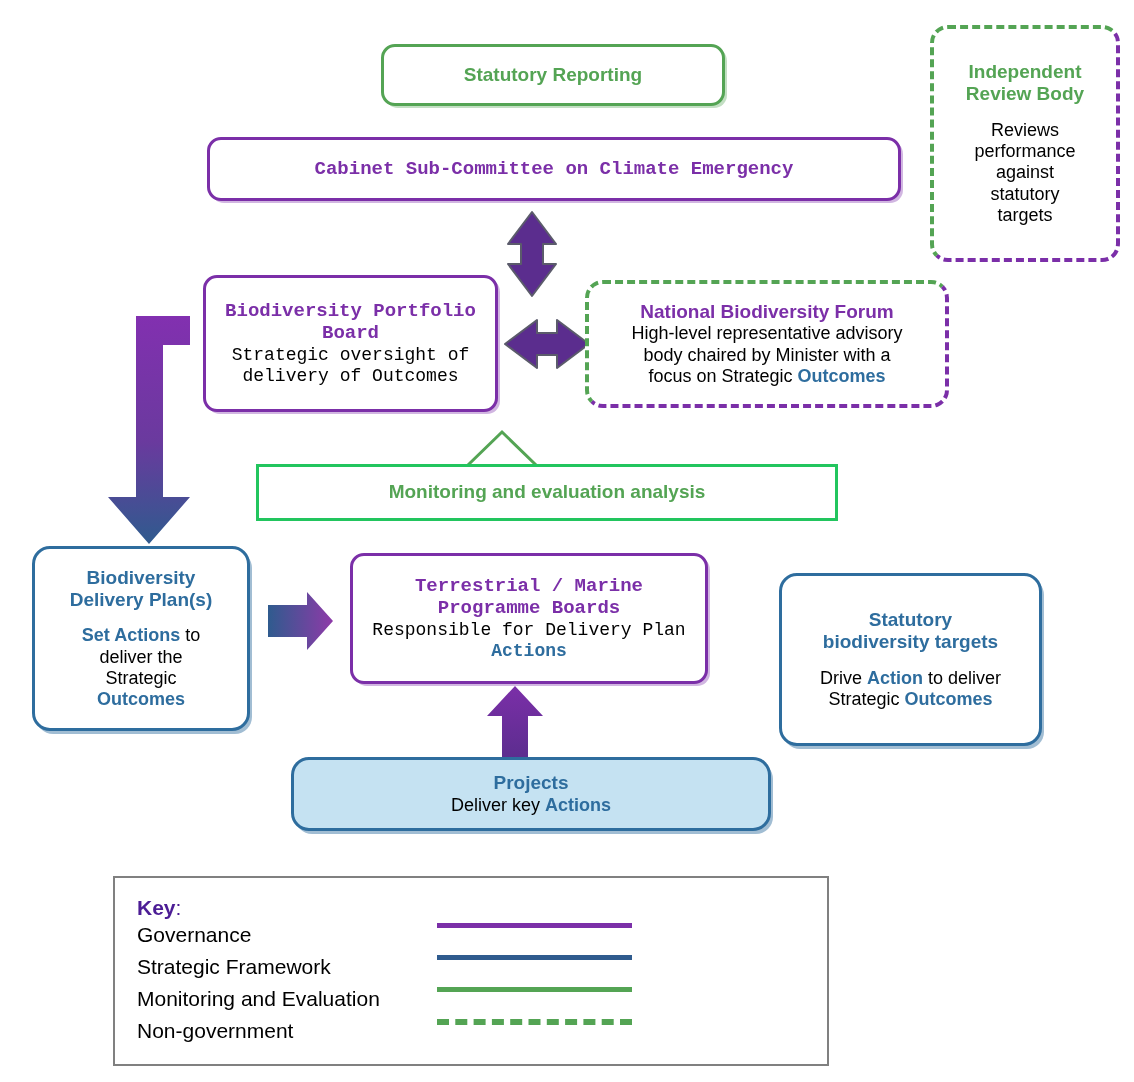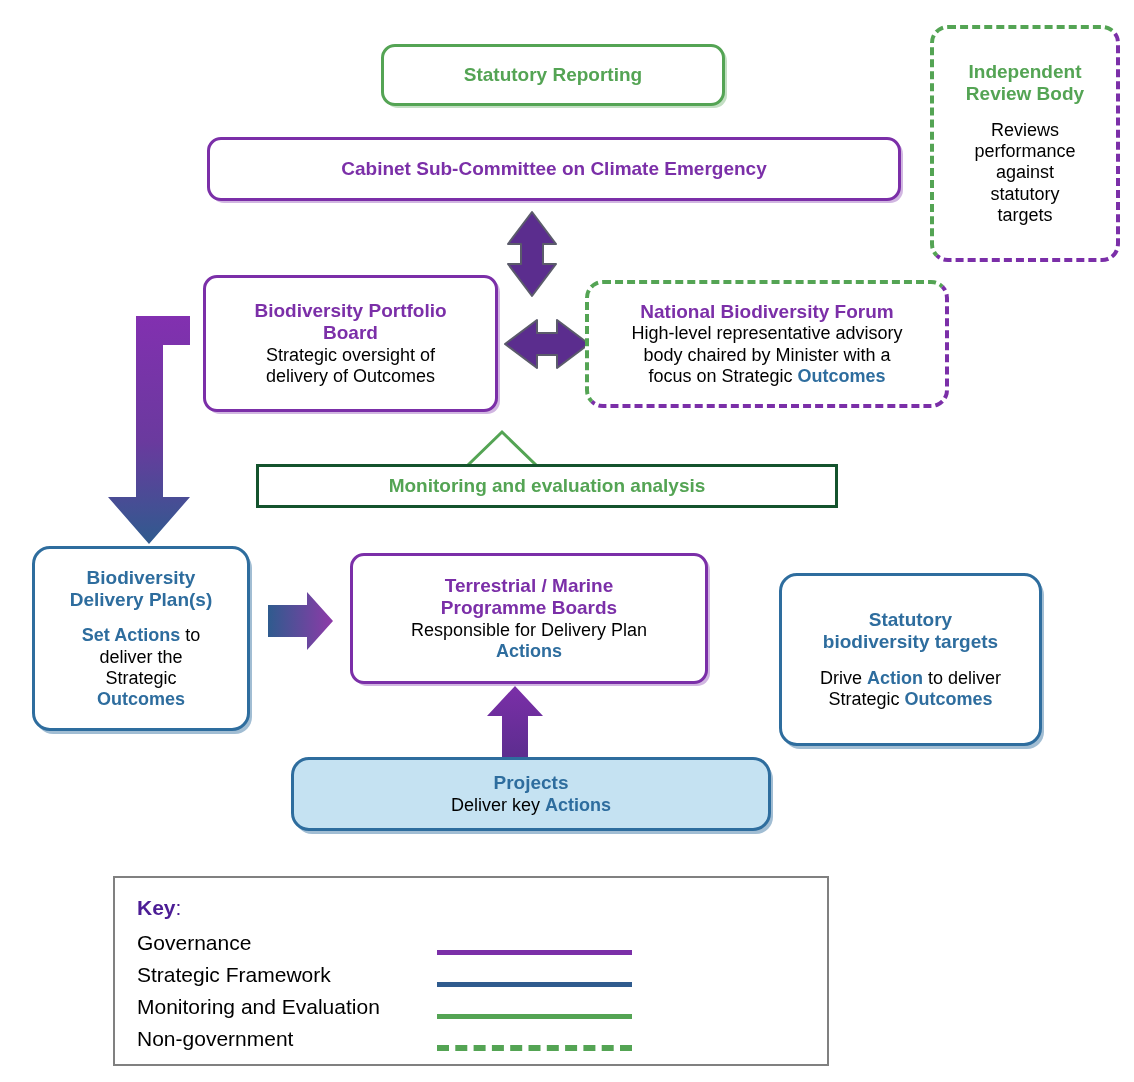--- a/index.html
+++ b/index.html
@@ -40,21 +40,21 @@
   .gap { height: 14px; }
 
   
   .c-green  { color: #54a454; }
   .c-purple { color: #7b2fa8; }
   .c-blue   { color: #2e6d9e; }
   .b-blue-d { color: #2e6d9e; font-weight: bold; }
 
   
   .bd-green  { border: 3px solid #54a454; border-radius: 14px; }
-  .bd-purple { border: 3px solid #7b2fa8; border-radius: 14px; }
+  .bd-purple { border: 3px solid #7b2fa8; border-radius: 14px; font-family: Liberation Mono, monospace; }
   .bd-blue   { border: 3px solid #2e6d9e; border-radius: 18px; }
   .bd-dash   { border: 4px dashed #7b2fa8; border-radius: 18px; }
 
   .shadow-p { box-shadow: 3px 3px 0 -1px rgba(123,47,168,0.35); }
   .shadow-g { box-shadow: 3px 3px 0 -1px rgba(84,164,84,0.35); }
   .shadow-b { box-shadow: 3px 4px 0 -1px rgba(46,109,158,0.45); }
 
   .svg-layer {
     position: absolute;
     left: 0; top: 0;
@@ -77,21 +77,21 @@
   .key-inner {
     padding: 18px 0 0 22px;
   }
   .key-title {
     font-size: 21px;
     color: #4c1d95;
     margin-bottom: 3px;
   }
   .key-row {
     display: flex;
-    align-items: flex-end;
+    align-items: flex-start;
     height: 32px;
   }
   .key-label {
     font-size: 21px;
     color: #000;
     width: 300px;
   }
   .key-swatch { width: 195px; height: 5px; }
   .key-swatch.dashed {
     height: 0;
@@ -176,21 +176,21 @@
 
   <div class="node bd-dash" style="left:585px; top:280px; width:364px; height:128px; border-color:#54a454 #7b2fa8 #7b2fa8 #54a454;">
     <div class="title c-purple">National Biodiversity Forum</div>
     <div class="body-txt">High-level representative advisory</div>
     <div class="body-txt">body chaired by Minister with a</div>
     <div class="body-txt">
       <span>focus on Strategic </span><span class="b-blue-d">Outcomes</span>
     </div>
   </div>
 
-  <div class="node" style="left:256px; top:464px; width:582px; height:44px; border:3px solid #14532d; border-radius:0;">
+  <div class="node" style="left:256px; top:464px; width:582px; height:57px; border:3px solid #22c55e; border-radius:0;">
     <div class="title c-green">Monitoring and evaluation analysis</div>
   </div>
 
   <div class="node bd-blue shadow-b" style="left:32px; top:546px; width:218px; height:185px;">
     <div class="title c-blue">Biodiversity</div>
     <div class="title c-blue">Delivery Plan(s)</div>
     <div class="gap"></div>
     <div class="body-txt">
       <span class="b-blue-d">Set Actions</span><span> to</span>
     </div>

